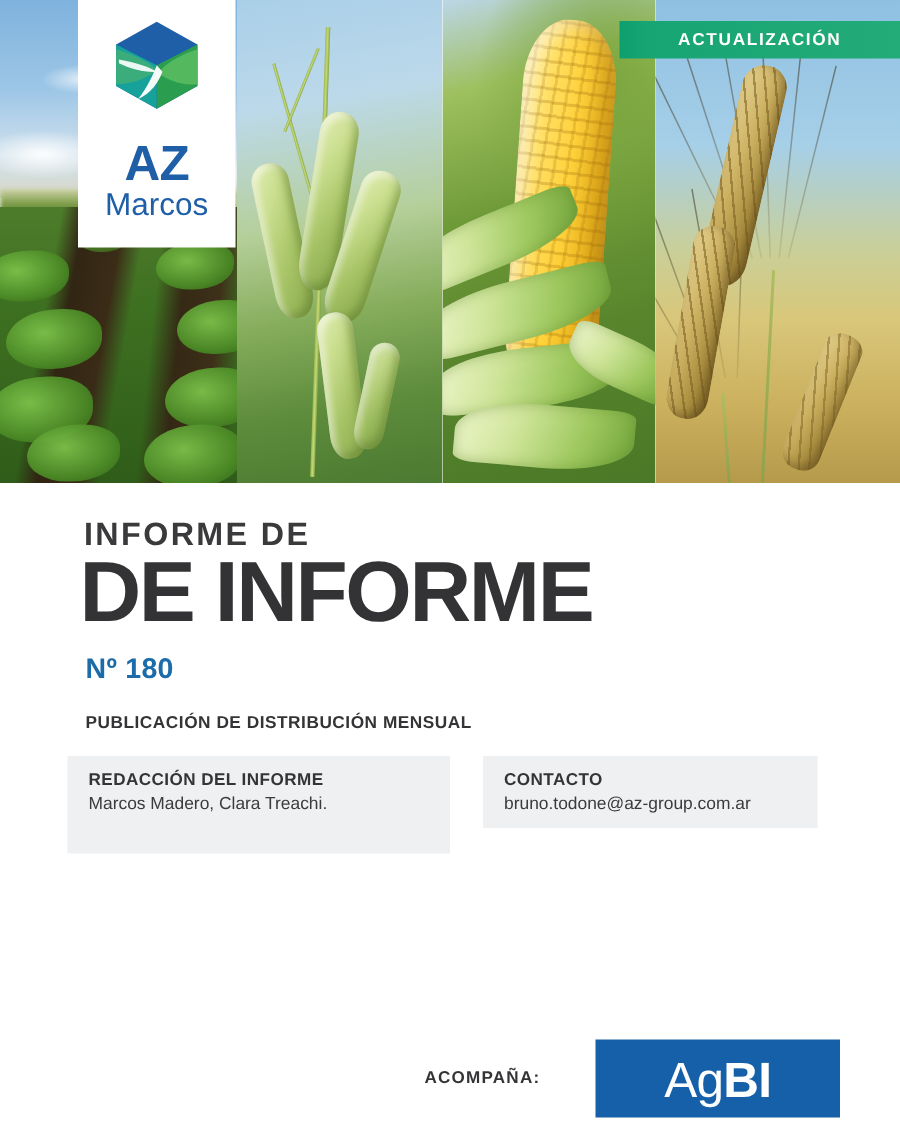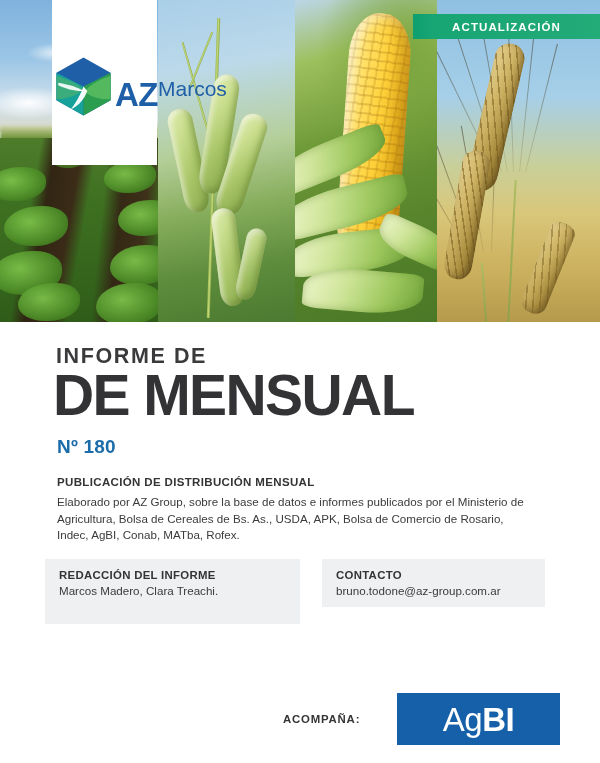--- a/index.html
+++ b/index.html
@@ -116,21 +116,21 @@
   .wstem {
     position:absolute; width:2px;
     background:linear-gradient(180deg,#b0bd63,#8ea14a);
   }
 
   
   .logo-card {
     position:absolute; left:52px; top:0;
     width:105px; height:165px;
     background:#ffffff;
-    display:flex; flex-direction:row;
+    display:flex; flex-direction:column;
     align-items:center; justify-content:flex-start;
     padding-top:12px;
     z-index:6;
   }
   .logo-mark { width:63px; height:63px; }
   .logo-az {
     font-size:33px; font-weight:bold; letter-spacing:-0.5px;
     color:#1f5fa8; line-height:1; margin-top:12px;
   }
   .logo-group {
@@ -294,28 +294,27 @@
   <div class="badge">
     <span>ACTUALIZACIÓN</span>
   </div>
 </div>
 
 <div class="content">
 
   <div class="kicker">INFORME DE</div>
 
   <h1 class="title">
-    <span class="l2">DE MENSUAL</span>
+    <span class="l2">DE INFORME</span>
   </h1>
 
   <div class="issue">Nº 180</div>
 
   <div class="sub-head">PUBLICACIÓN DE DISTRIBUCIÓN MENSUAL</div>
 
-  <div class="blurb">Elaborado por AZ Group, sobre la base de datos e informes publicados por el Ministerio de Agricultura, Bolsa de Cereales de Bs. As., USDA, APK, Bolsa de Comercio de Rosario, Indec, AgBI, Conab, MATba, Rofex.</div>
 
   <div class="boxes">
     <div class="box box-left">
       <div class="box-title">REDACCIÓN DEL INFORME</div>
       <div class="box-line">Marcos Madero, Clara Treachi.</div>
     </div>
     <div class="box box-right">
       <div class="box-title">CONTACTO</div>
       <div class="box-line">bruno.todone@az-group.com.ar</div>
     </div>

